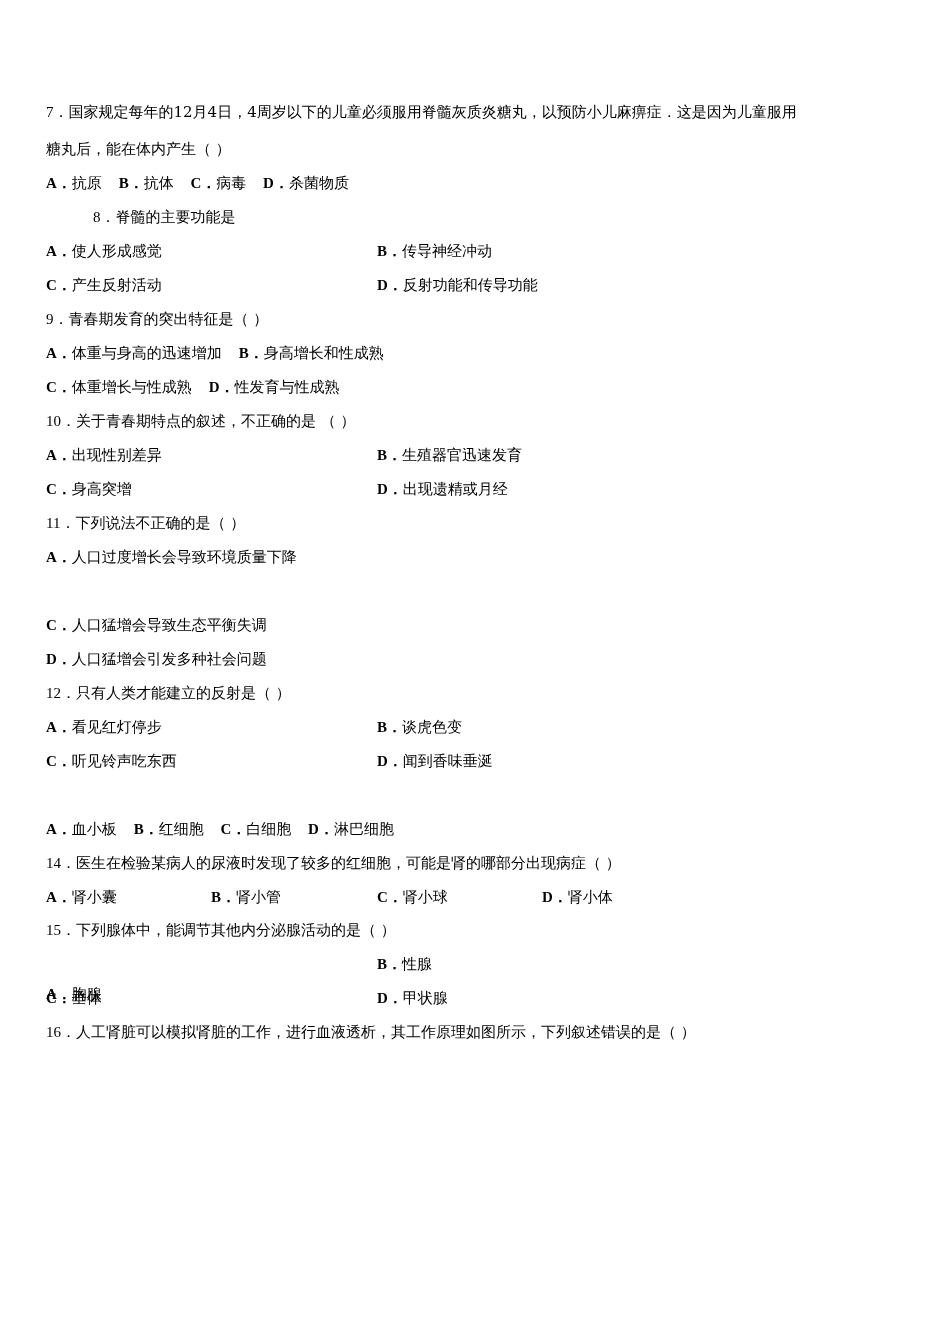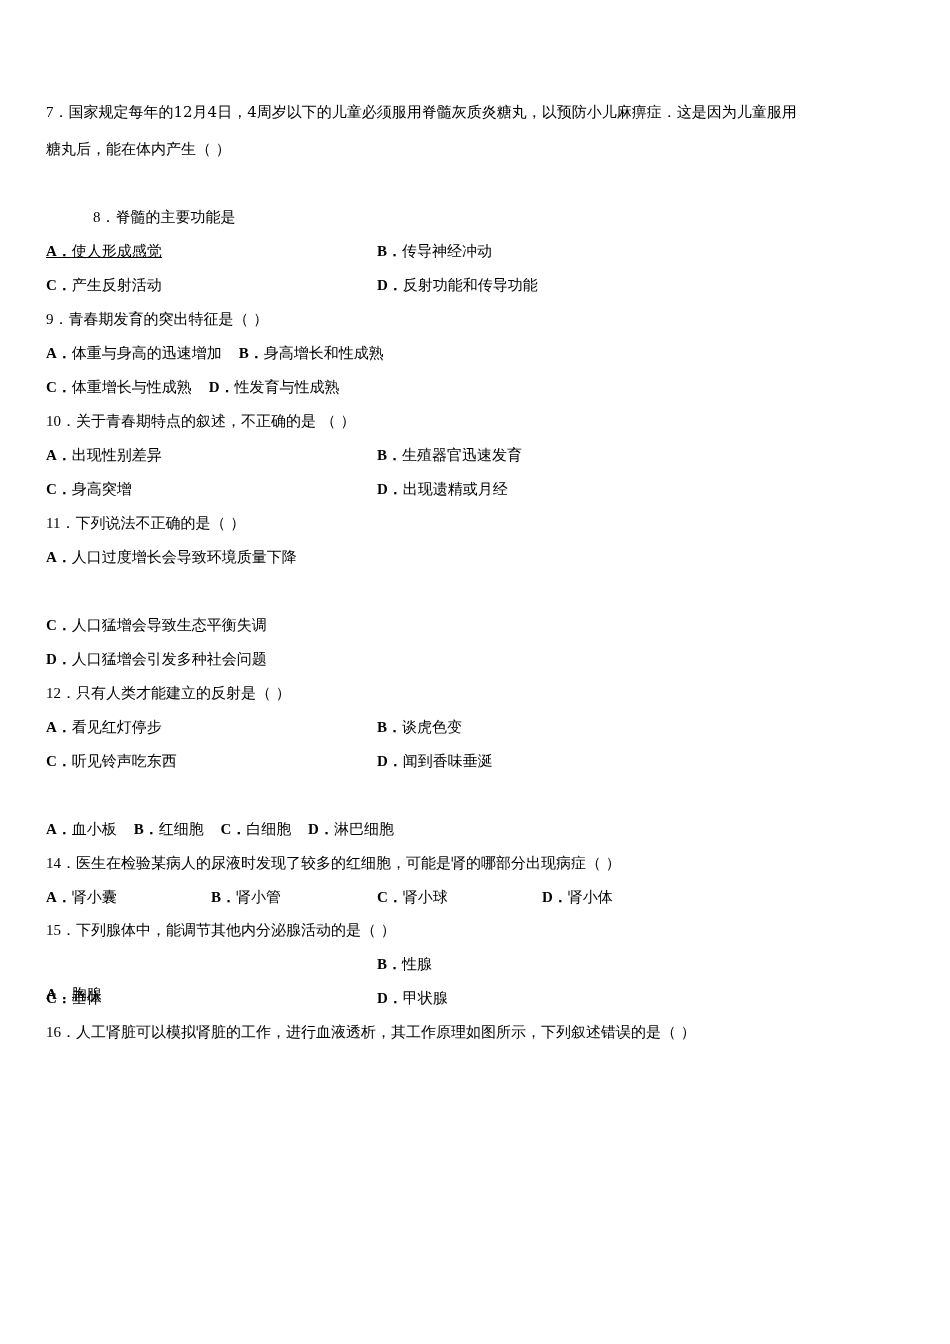--- a/index.html
+++ b/index.html
@@ -44,25 +44,31 @@
 <body>
 
 <div class="page">
 
   <div class="line" style="top:102px;">
     <span class="qnum">7．</span><span>国家规定每年的12月4日，4周岁以下的儿童必须服用脊髓灰质炎糖丸，以预防小儿麻痹症．这是因为儿童服用</span>
   </div>
   <div class="line" style="top:139px;">
     <span>糖丸后，能在体内产生（   ）</span>
   </div>
+  <div class="line" style="top:173px;">
+    <span class="inline-opt"><span class="opt-letter">A．</span><span>抗原</span></span>
+    <span class="inline-opt"><span class="opt-letter">B．</span><span>抗体</span></span>
+    <span class="inline-opt"><span class="opt-letter">C．</span><span>病毒</span></span>
+    <span class="inline-opt"><span class="opt-letter">D．</span><span>杀菌物质</span></span>
+  </div>
 
   <div class="line" style="top:207px;margin-left:47px;">
     <span class="qnum">8．</span><span>脊髓的主要功能是</span>
   </div>
-  <div class="line" style="top:241px;text-decoration:underline;">
+  <div class="line" style="top:241px;">
     <span class="opt-letter">A．</span><span>使人形成感觉</span>
   </div>
   <div class="line col2" style="top:241px;">
     <span class="opt-letter">B．</span><span>传导神经冲动</span>
   </div>
   <div class="line" style="top:275px;">
     <span class="opt-letter">C．</span><span>产生反射活动</span>
   </div>
   <div class="line col2" style="top:275px;">
     <span class="opt-letter">D．</span><span>反射功能和传导功能</span>

